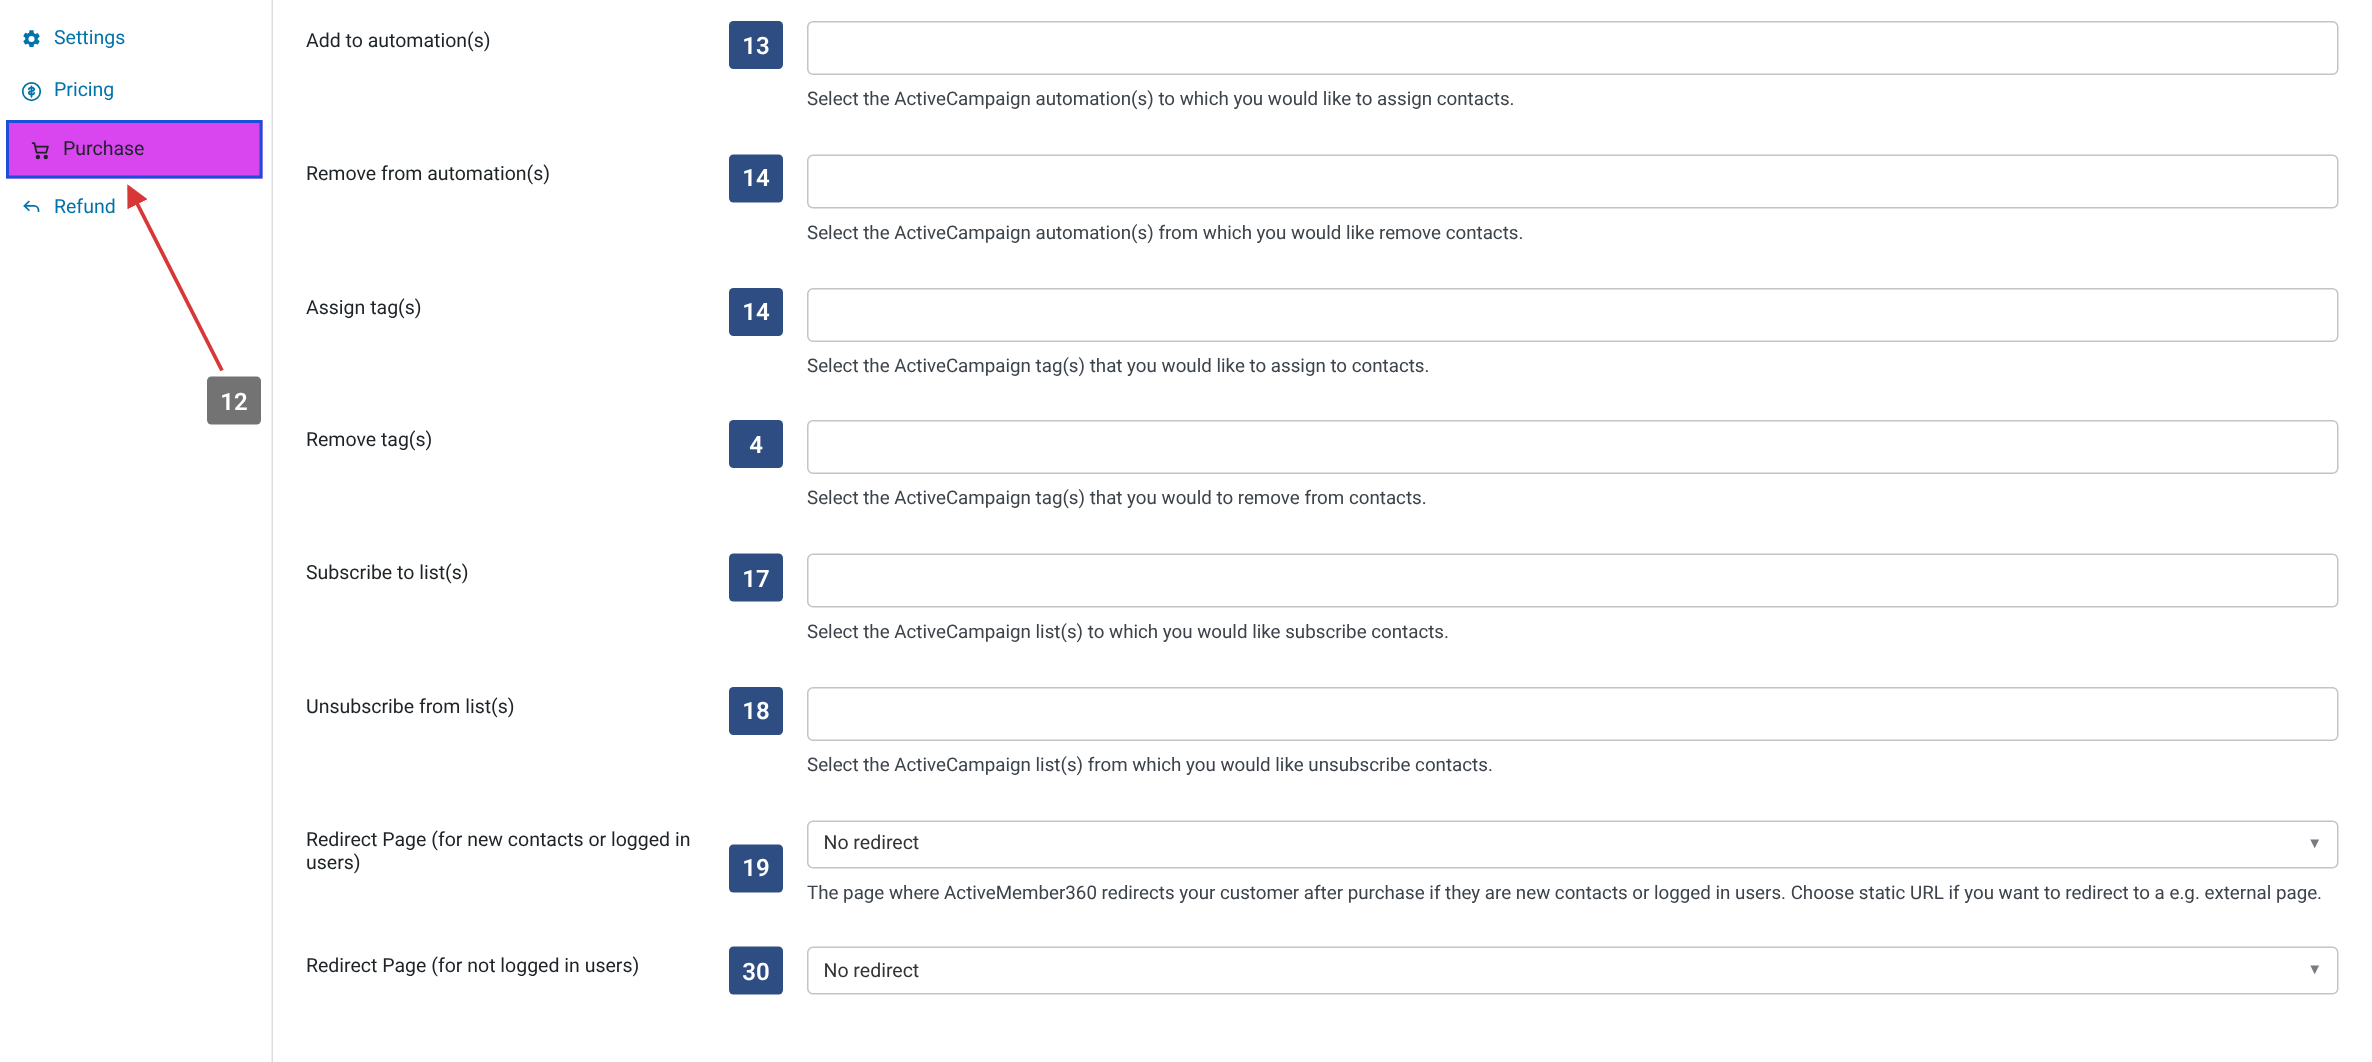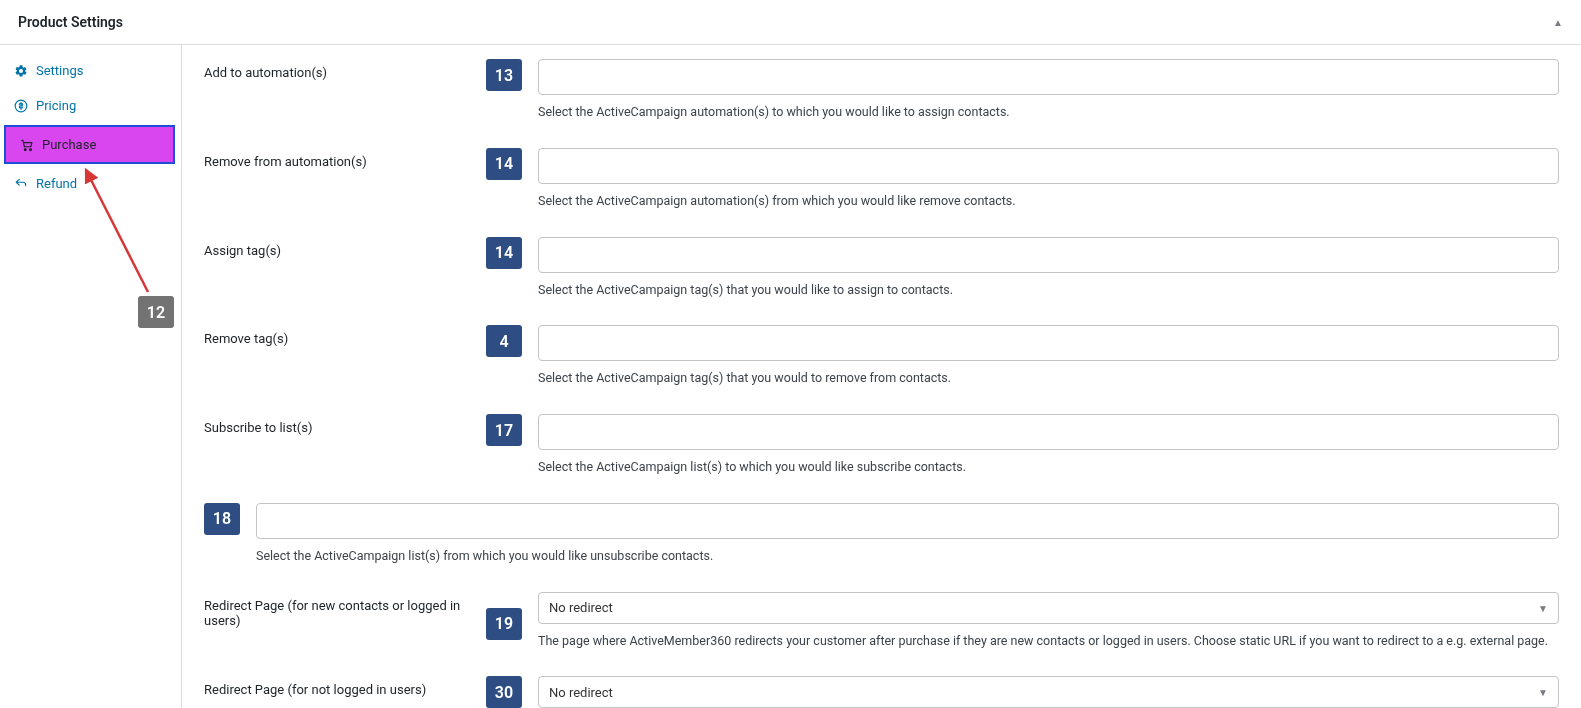--- a/index.html
+++ b/index.html
@@ -25,24 +25,20 @@
   .field-help { margin-top: 8px; font-size: 12.5px; color: #3c434a; line-height: 1.5; }
   .annot-wrap { position: absolute; left: 70px; top: 115px; pointer-events: none; }
   .annot-num { position: absolute; left: 68px; top: 136px; width: 36px; height: 32px; background: #737373; color: #fff; font-weight: 600; font-size: 16px; display: flex; align-items: center; justify-content: center; border-radius: 3px; }
   svg.arrow { position: absolute; left: -2px; top: 0; }
 </style>
 </head>
 <body>
 
 <div class="panel">
 
-  <div class="panel-header">
-    <span class="panel-title">Product Settings</span>
-    <span class="collapse-icon">▲</span>
-  </div>
 
   <div class="body-wrap">
 
     <div class="sidebar" style="position:relative;">
 
       <div class="sidebar-item">
         <span class="icon">
           <svg viewBox="0 0 24 24" width="14" height="14" fill="#0073aa">
               <path d="M19.14 12.94a7.14 7.14 0 0 0 .05-.94 7.14 7.14 0 0 0-.05-.94l2.03-1.58a.5.5 0 0 0 .12-.64l-1.92-3.32a.5.5 0 0 0-.61-.22l-2.39.96a7.03 7.03 0 0 0-1.62-.94l-.36-2.54A.5.5 0 0 0 13.9 2h-3.8a.5.5 0 0 0-.49.42l-.36 2.54c-.58.24-1.12.55-1.62.94l-2.39-.96a.5.5 0 0 0-.61.22L2.71 8.48a.5.5 0 0 0 .12.64l2.03 1.58a7.14 7.14 0 0 0-.05.94c0 .32.02.63.05.94l-2.03 1.58a.5.5 0 0 0-.12.64l1.92 3.32c.14.24.43.34.61.22l2.39-.96c.5.39 1.04.7 1.62.94l.36 2.54a.5.5 0 0 0 .49.42h3.8a.5.5 0 0 0 .49-.42l.36-2.54c.58-.24 1.12-.55 1.62-.94l2.39.96c.18.12.47.02.61-.22l1.92-3.32a.5.5 0 0 0-.12-.64l-2.03-1.58zM12 15.5A3.5 3.5 0 1 1 12 8.5a3.5 3.5 0 0 1 0 7z"></path>
             </svg>
@@ -136,20 +132,21 @@
       <div class="field-row">
         <div class="field-label">Subscribe to list(s)</div>
         <div class="field-num">17</div>
         <div class="field-body">
           <input class="field-input" type="text" value="" style="">
           <div class="field-help">Select the ActiveCampaign list(s) to which you would like subscribe contacts.</div>
         </div>
       </div>
 
       <div class="field-row">
+        <div class="field-label">Unsubscribe from list(s)</div>
         <div class="field-num">18</div>
         <div class="field-body">
           <input class="field-input" type="text" value="" style="">
           <div class="field-help">Select the ActiveCampaign list(s) from which you would like unsubscribe contacts.</div>
         </div>
       </div>
 
       <div class="field-row">
         <div class="field-label">Redirect Page (for new contacts or logged in users)</div>
         <div class="field-num offset">19</div>

